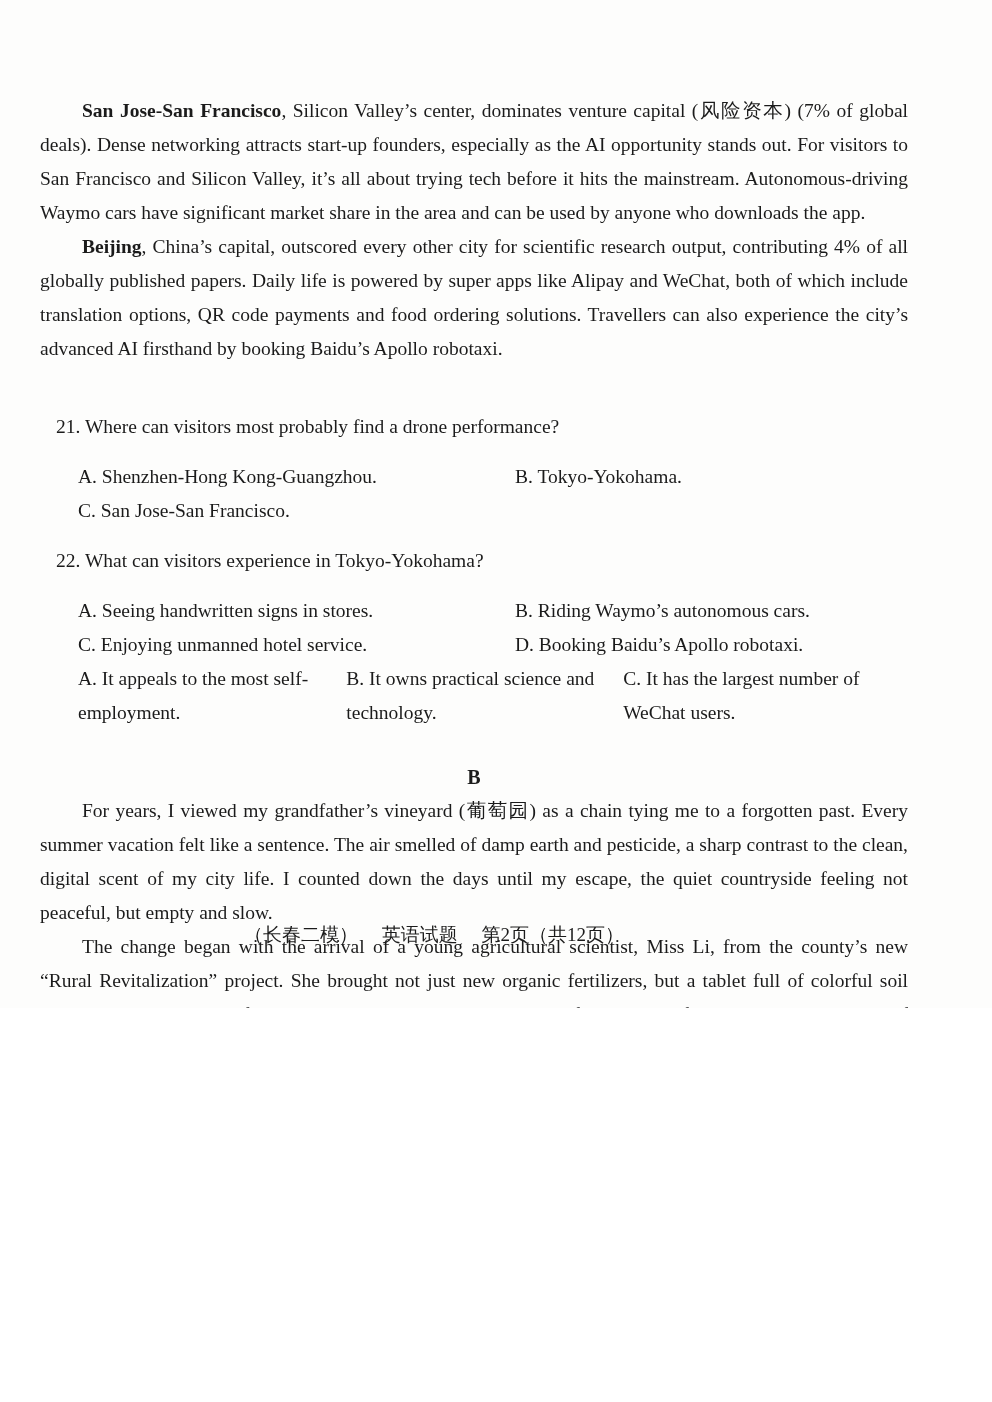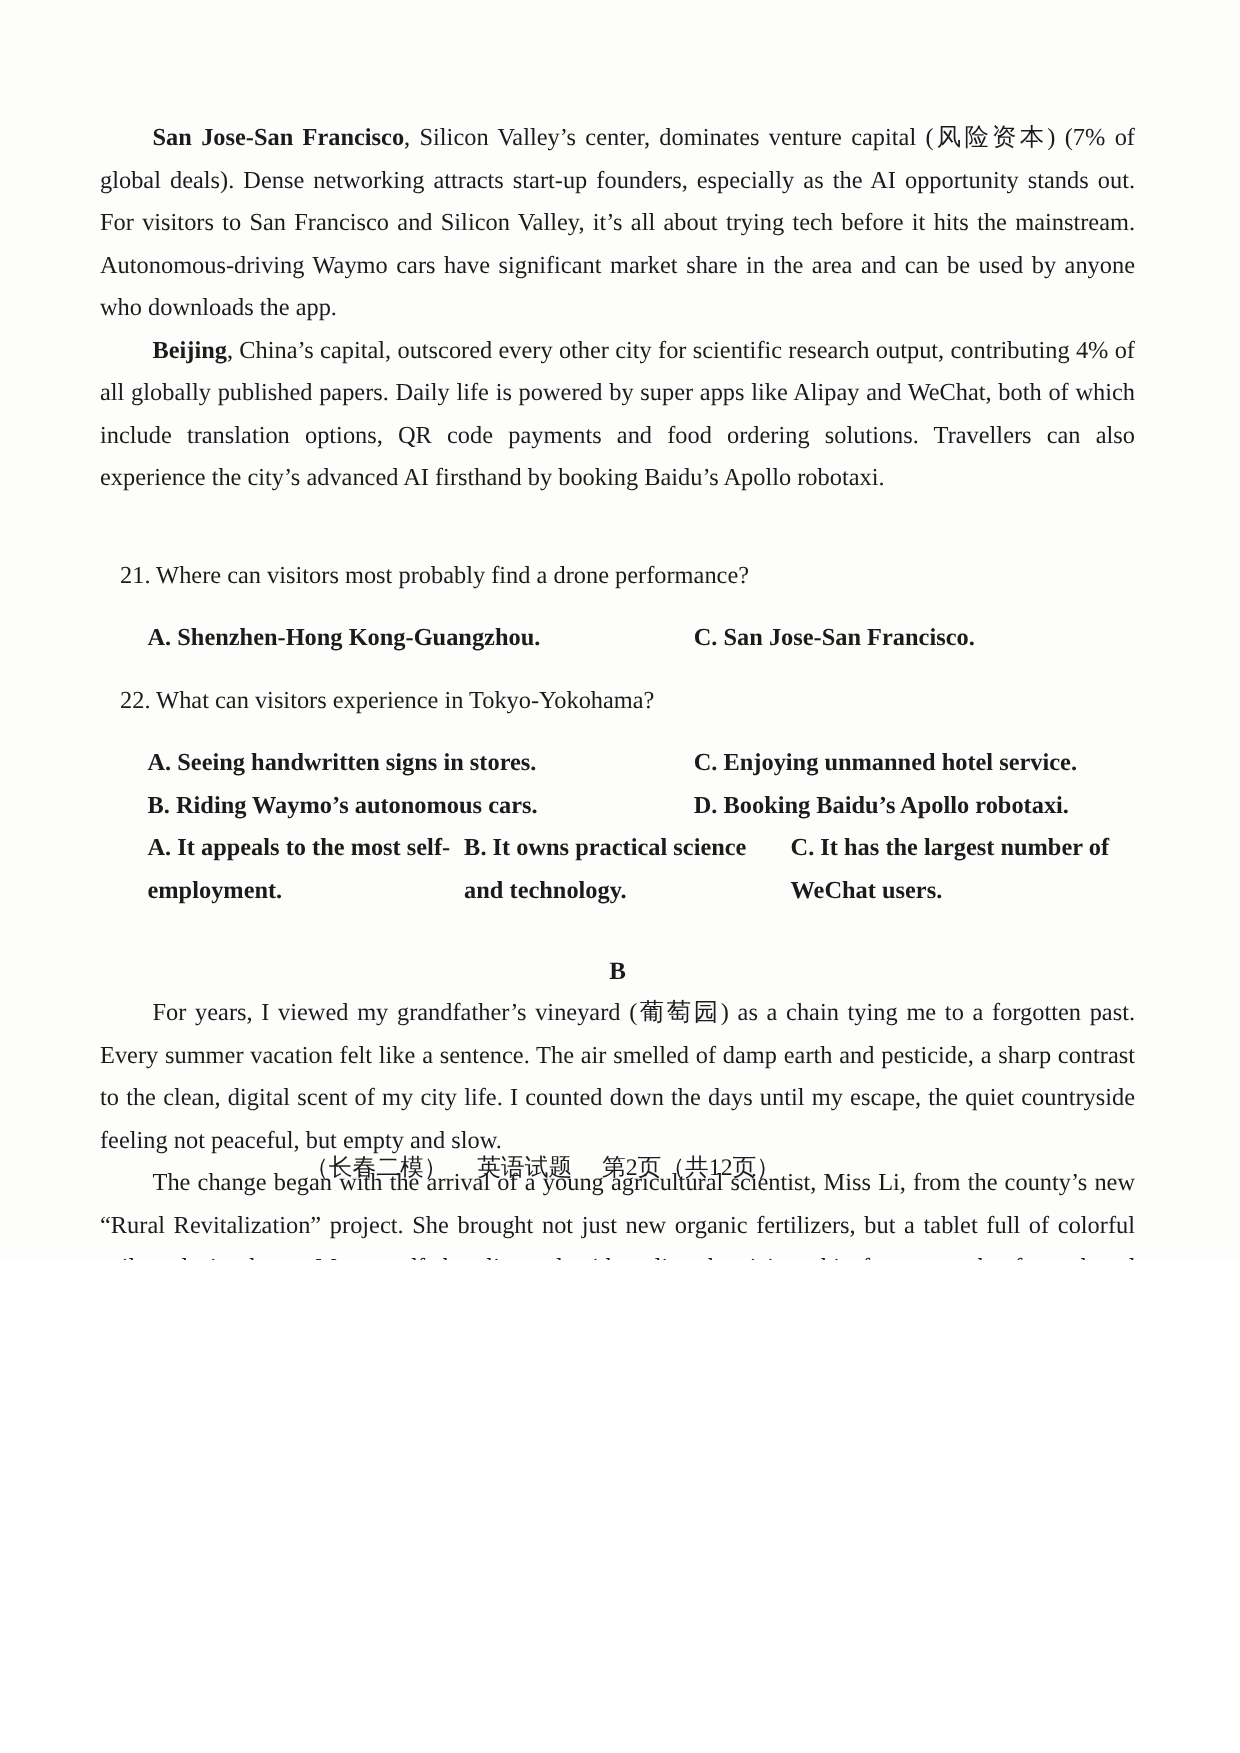--- a/index.html
+++ b/index.html
@@ -10,41 +10,40 @@
   }
   .page {
     width: 992px;
     height: 1008px;
     margin: 0 auto;
     background: #fdfdfc;
     font-family: "Liberation Serif", "DejaVu Serif", serif;
     font-size: 19.5px;
     line-height: 34px;
     color: #1b1b1b;
-    padding: 94px 84px 0 80px;
+    padding: 94px 84px 0 40px;
     position: relative;
     overflow: hidden;
   }
   .para {
     margin: 0;
     text-align: justify;
     text-indent: 42px;
   }
   .lead {
     font-weight: bold;
   }
   .questions {
     margin-top: 44px;
   }
   .question .stem {
     margin: 16px;
   }
   .opts {
     padding-left: 38px;
-    font-weight: bold;
   }
   .opts.two-col {
     display: grid;
     grid-template-columns: 437px auto;
   }
   .opts.one-col {
     display: flex;
     flex-direction: row;
   }
   .opt {
@@ -80,30 +79,31 @@
     <p class="para"><b class="lead">San Jose-San Francisco</b><span>, Silicon Valley’s center, dominates venture capital (风险资本) (7% of global deals). Dense networking attracts start-up founders, especially as the AI opportunity stands out. For visitors to San Francisco and Silicon Valley, it’s all about trying tech before it hits the mainstream. Autonomous-driving Waymo cars have significant market share in the area and can be used by anyone who downloads the app.</span></p>
     <p class="para"><b class="lead">Beijing</b><span>, China’s capital, outscored every other city for scientific research output, contributing 4% of all globally published papers. Daily life is powered by super apps like Alipay and WeChat, both of which include translation options, QR code payments and food ordering solutions. Travellers can also experience the city’s advanced AI firsthand by booking Baidu’s Apollo robotaxi.</span></p>
   </section>
 
   <section class="questions">
 
     <div class="question">
       <p class="stem">21. Where can visitors most probably find a drone performance?</p>
       <div class="opts two-col">
         <span class="opt">A. Shenzhen-Hong Kong-Guangzhou.</span>
+        <span class="opt">B. Tokyo-Yokohama.</span>
         <span class="opt">C. San Jose-San Francisco.</span>
       </div>
     </div>
 
     <div class="question">
       <p class="stem">22. What can visitors experience in Tokyo-Yokohama?</p>
       <div class="opts two-col">
         <span class="opt">A. Seeing handwritten signs in stores.</span>
+        <span class="opt">B. Riding Waymo’s autonomous cars.</span>
         <span class="opt">C. Enjoying unmanned hotel service.</span>
-        <span class="opt">B. Riding Waymo’s autonomous cars.</span>
         <span class="opt">D. Booking Baidu’s Apollo robotaxi.</span>
       </div>
     </div>
 
     <div class="question">
       <div class="opts one-col">
         <span class="opt">A. It appeals to the most self-employment.</span>
         <span class="opt">B. It owns practical science and technology.</span>
         <span class="opt">C. It has the largest number of WeChat users.</span>
       </div>

